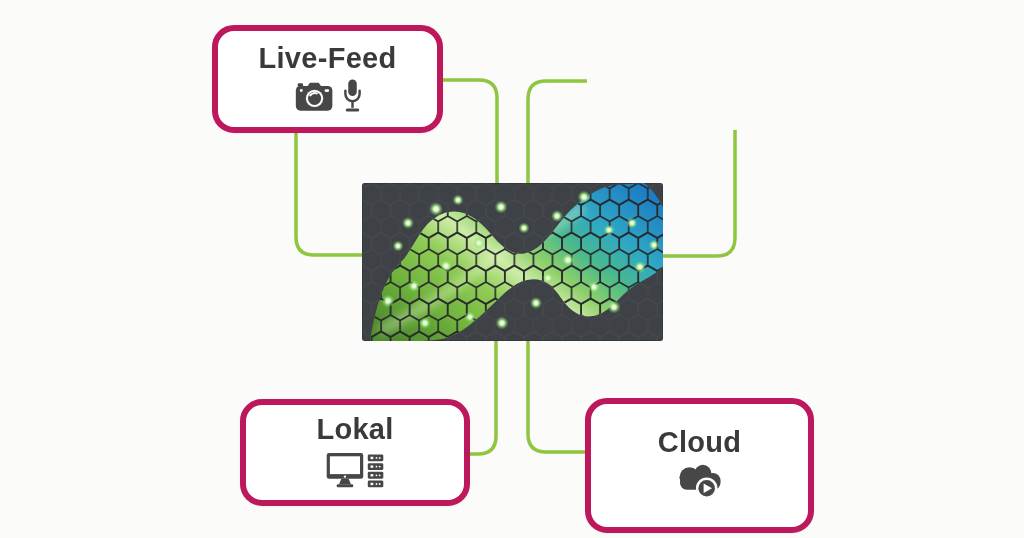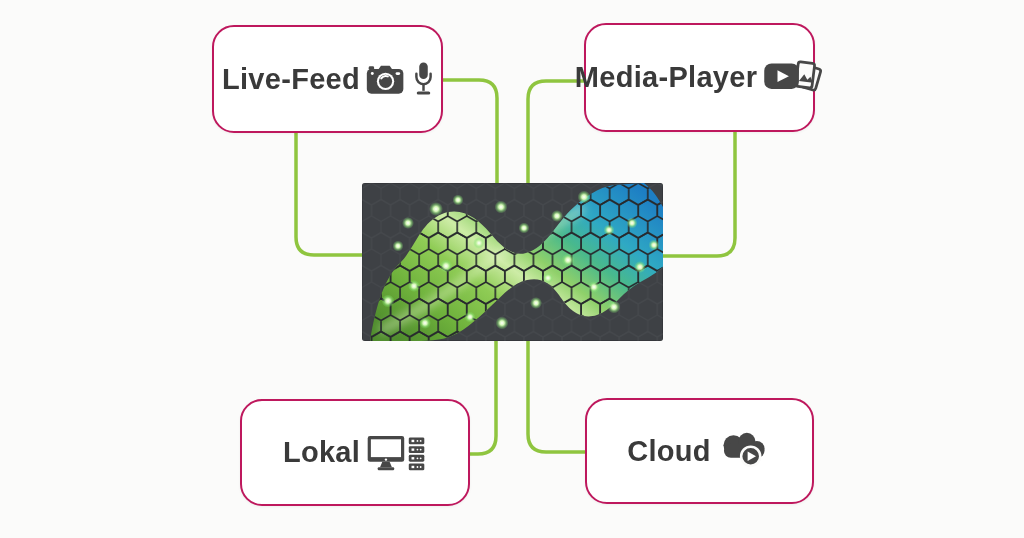--- a/index.html
+++ b/index.html
@@ -8,34 +8,34 @@
     background:#fbfbfa; overflow:hidden;
     font-family:"Liberation Sans", sans-serif;
   }
   .connectors { position:absolute; left:0; top:0; z-index:0; }
   .panel {
     position:absolute; left:362px; top:183px; width:301px; height:158px;
     z-index:1; border-radius:3px; overflow:hidden;
   }
   .node {
     position:absolute; z-index:2; background:#ffffff;
-    border:2px solid #be185d; border-radius:22px;
+    border:6px solid #be185d; border-radius:22px;
     box-shadow:0 1px 3px rgba(0,0,0,.05);
-    display:flex; flex-direction:row; align-items:center; justify-content:center;
+    display:flex; flex-direction:column; align-items:center; justify-content:center;
     gap:5px; box-sizing:border-box;
   }
   .node-label {
     font-size:29px; font-weight:bold; color:#3a3a3a;
     letter-spacing:.3px; line-height:1; white-space:nowrap;
   }
   .node-icons { display:flex; align-items:flex-end; gap:7px; }
   .n-livefeed { left:212px; top:25px;  width:231px; height:108px; }
   .n-media    { left:584px; top:23px;  width:231px; height:109px; }
   .n-lokal    { left:214px; top:399px; width:230px; height:107px;margin-left:26px; }
-  .n-cloud    { left:585px; top:398px; width:229px; height:106px; }
+  .n-cloud    { left:585px; top:398px; width:229px; height:135px; }
 </style>
 </head>
 <body>
 
 <div class="stage">
 
   <svg class="connectors" width="1024" height="538" viewBox="0 0 1024 538">
     <g fill="none" stroke="#8fc53f" stroke-width="3.5">
       <path d="M 296,130 V 237 Q 296,255 314,255 H 364"></path>
       <path d="M 441,80 H 479 Q 497,80 497,98 V 186"></path>
@@ -147,38 +147,20 @@
       </svg>
       <svg viewBox="0 0 20 38" width="19" height="36">
         <rect x="5.5" y="1.5" width="9" height="17.5" rx="4.5" fill="#474747"></rect>
         <path d="M2.5,13.5 v3.5 a7.5,7.5 0 0 0 15,0 v-3.5" fill="none" stroke="#474747" stroke-width="2.6" stroke-linecap="round"></path>
         <line x1="10" y1="25" x2="10" y2="31.5" stroke="#474747" stroke-width="2.6"></line>
         <line x1="4.5" y1="33.8" x2="15.5" y2="33.8" stroke="#474747" stroke-width="3.2" stroke-linecap="round"></line>
       </svg>
     </div>
   </div>
 
-  <div class="node n-media">
-    <div class="node-label">Media-Player</div>
-    <div class="node-icons">
-      <svg viewBox="0 0 66 46" width="62" height="42">
-        <g transform="rotate(16 52 26)">
-          <rect x="44" y="11" width="16" height="24" rx="2.5" fill="#fbfbfa" stroke="#474747" stroke-width="3"></rect>
-        </g>
-        <g transform="rotate(7 46 22)">
-          <rect x="37" y="6" width="18" height="27" rx="2.5" fill="#fbfbfa" stroke="#474747" stroke-width="3"></rect>
-          <path d="M40,27 l5,-8 l4,5.5 l3,-3.5 l3.5,6 z" fill="#474747"></path>
-        </g>
-        <g>
-          <rect x="1.5" y="7" width="38" height="28" rx="8" fill="#474747"></rect>
-          <path d="M16,14.5 L28.5,21 L16,27.5 z" fill="#ffffff"></path>
-        </g>
-      </svg>
-    </div>
-  </div>
 
   <div class="node n-lokal">
     <div class="node-label">Lokal</div>
     <div class="node-icons">
       <svg viewBox="0 0 66 46" width="62" height="42">
         <rect x="2" y="4.5" width="40" height="28" rx="2.5" fill="#474747"></rect>
         <rect x="5.5" y="8" width="33" height="19.5" fill="#ffffff"></rect>
         <circle cx="22" cy="30.2" r="1.3" fill="#ffffff"></circle>
         <path d="M18,32.5 h8 l2.5,6 h-13 z" fill="#474747"></path>
         <rect x="13" y="38.5" width="18" height="3.5" rx="1.2" fill="#474747"></rect>

